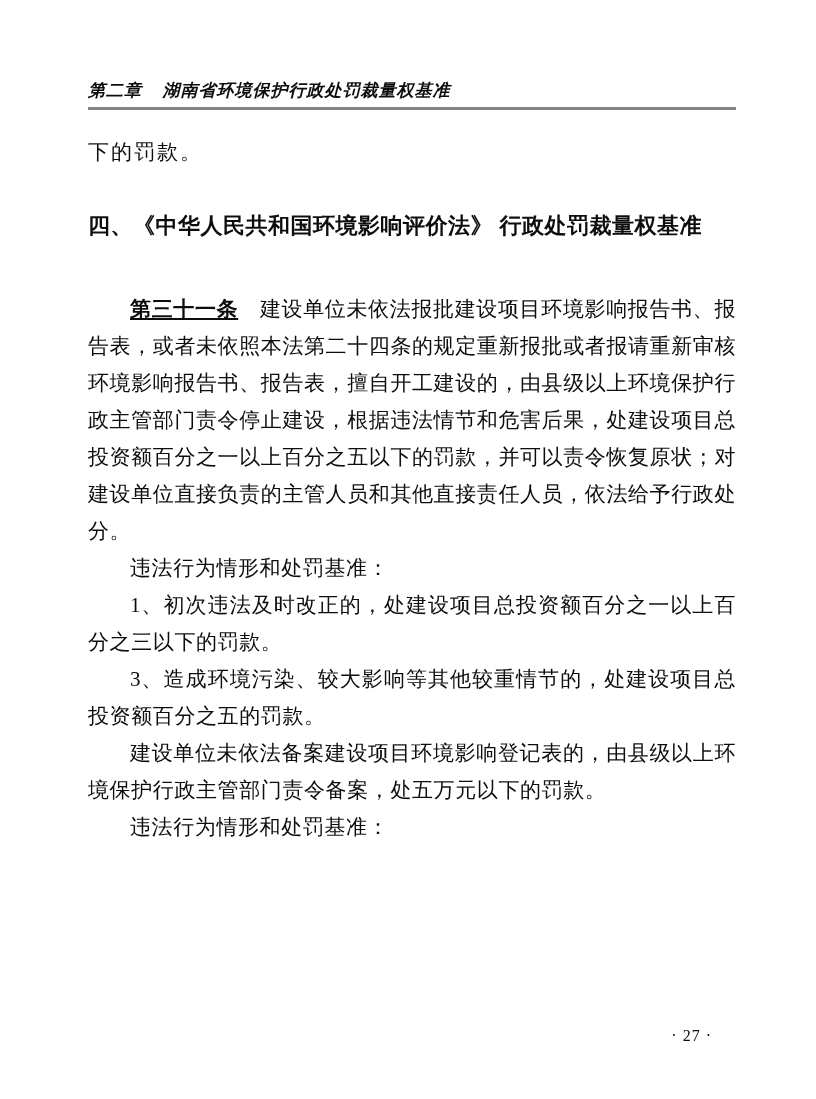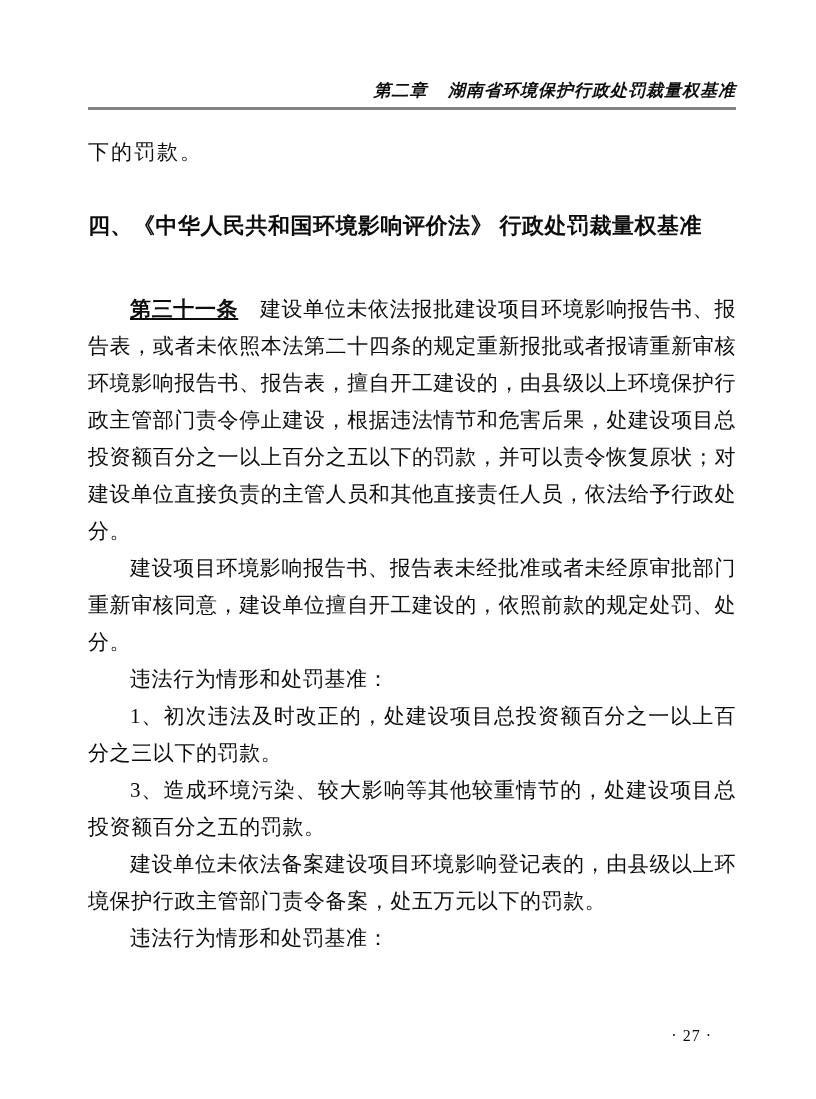--- a/index.html
+++ b/index.html
@@ -18,21 +18,21 @@
   }
   .content {
     position: absolute;
     left: 88px;
     top: 0;
     width: 648px;
   }
   
   .page-header {
     padding-top: 79px;
-    text-align: right;
+    text-align: left;
     font-size: 17px;
     line-height: 24px;
     font-weight: bold;
     font-style: italic;
     letter-spacing: 1px;
     white-space: nowrap;
   }
   .page-header .chapter {
     margin-right: 1.2em;
   }
@@ -97,21 +97,20 @@
       <span class="chapter">第二章</span><span>湖南省环境保护行政处罚裁量权基准</span>
     </div>
     <div class="header-rule"></div>
 
     <p class="lead-para">下的罚款。</p>
 
     <h2 class="section-heading">四、《中华人民共和国环境影响评价法》 行政处罚裁量权基准</h2>
 
     <div class="body-text">
       <p><span class="article-number">第三十一条</span><span>　建设单位未依法报批建设项目环境影响报告书、报告表，或者未依照本法第二十四条的规定重新报批或者报请重新审核环境影响报告书、报告表，擅自开工建设的，由县级以上环境保护行政主管部门责令停止建设，根据违法情节和危害后果，处建设项目总投资额百分之一以上百分之五以下的罚款，并可以责令恢复原状；对建设单位直接负责的主管人员和其他直接责任人员，依法给予行政处分。</span></p>
-      <p>建设项目环境影响报告书、报告表未经批准或者未经原审批部门重新审核同意，建设单位擅自开工建设的，依照前款的规定处罚、处分。</p>
       <p>违法行为情形和处罚基准：</p>
       <p>1、初次违法及时改正的，处建设项目总投资额百分之一以上百分之三以下的罚款。</p>
       <p>3、造成环境污染、较大影响等其他较重情节的，处建设项目总投资额百分之五的罚款。</p>
       <p>建设单位未依法备案建设项目环境影响登记表的，由县级以上环境保护行政主管部门责令备案，处五万元以下的罚款。</p>
       <p>违法行为情形和处罚基准：</p>
     </div>
 
   </div>
 
   <div class="page-number">· 27 ·</div>

